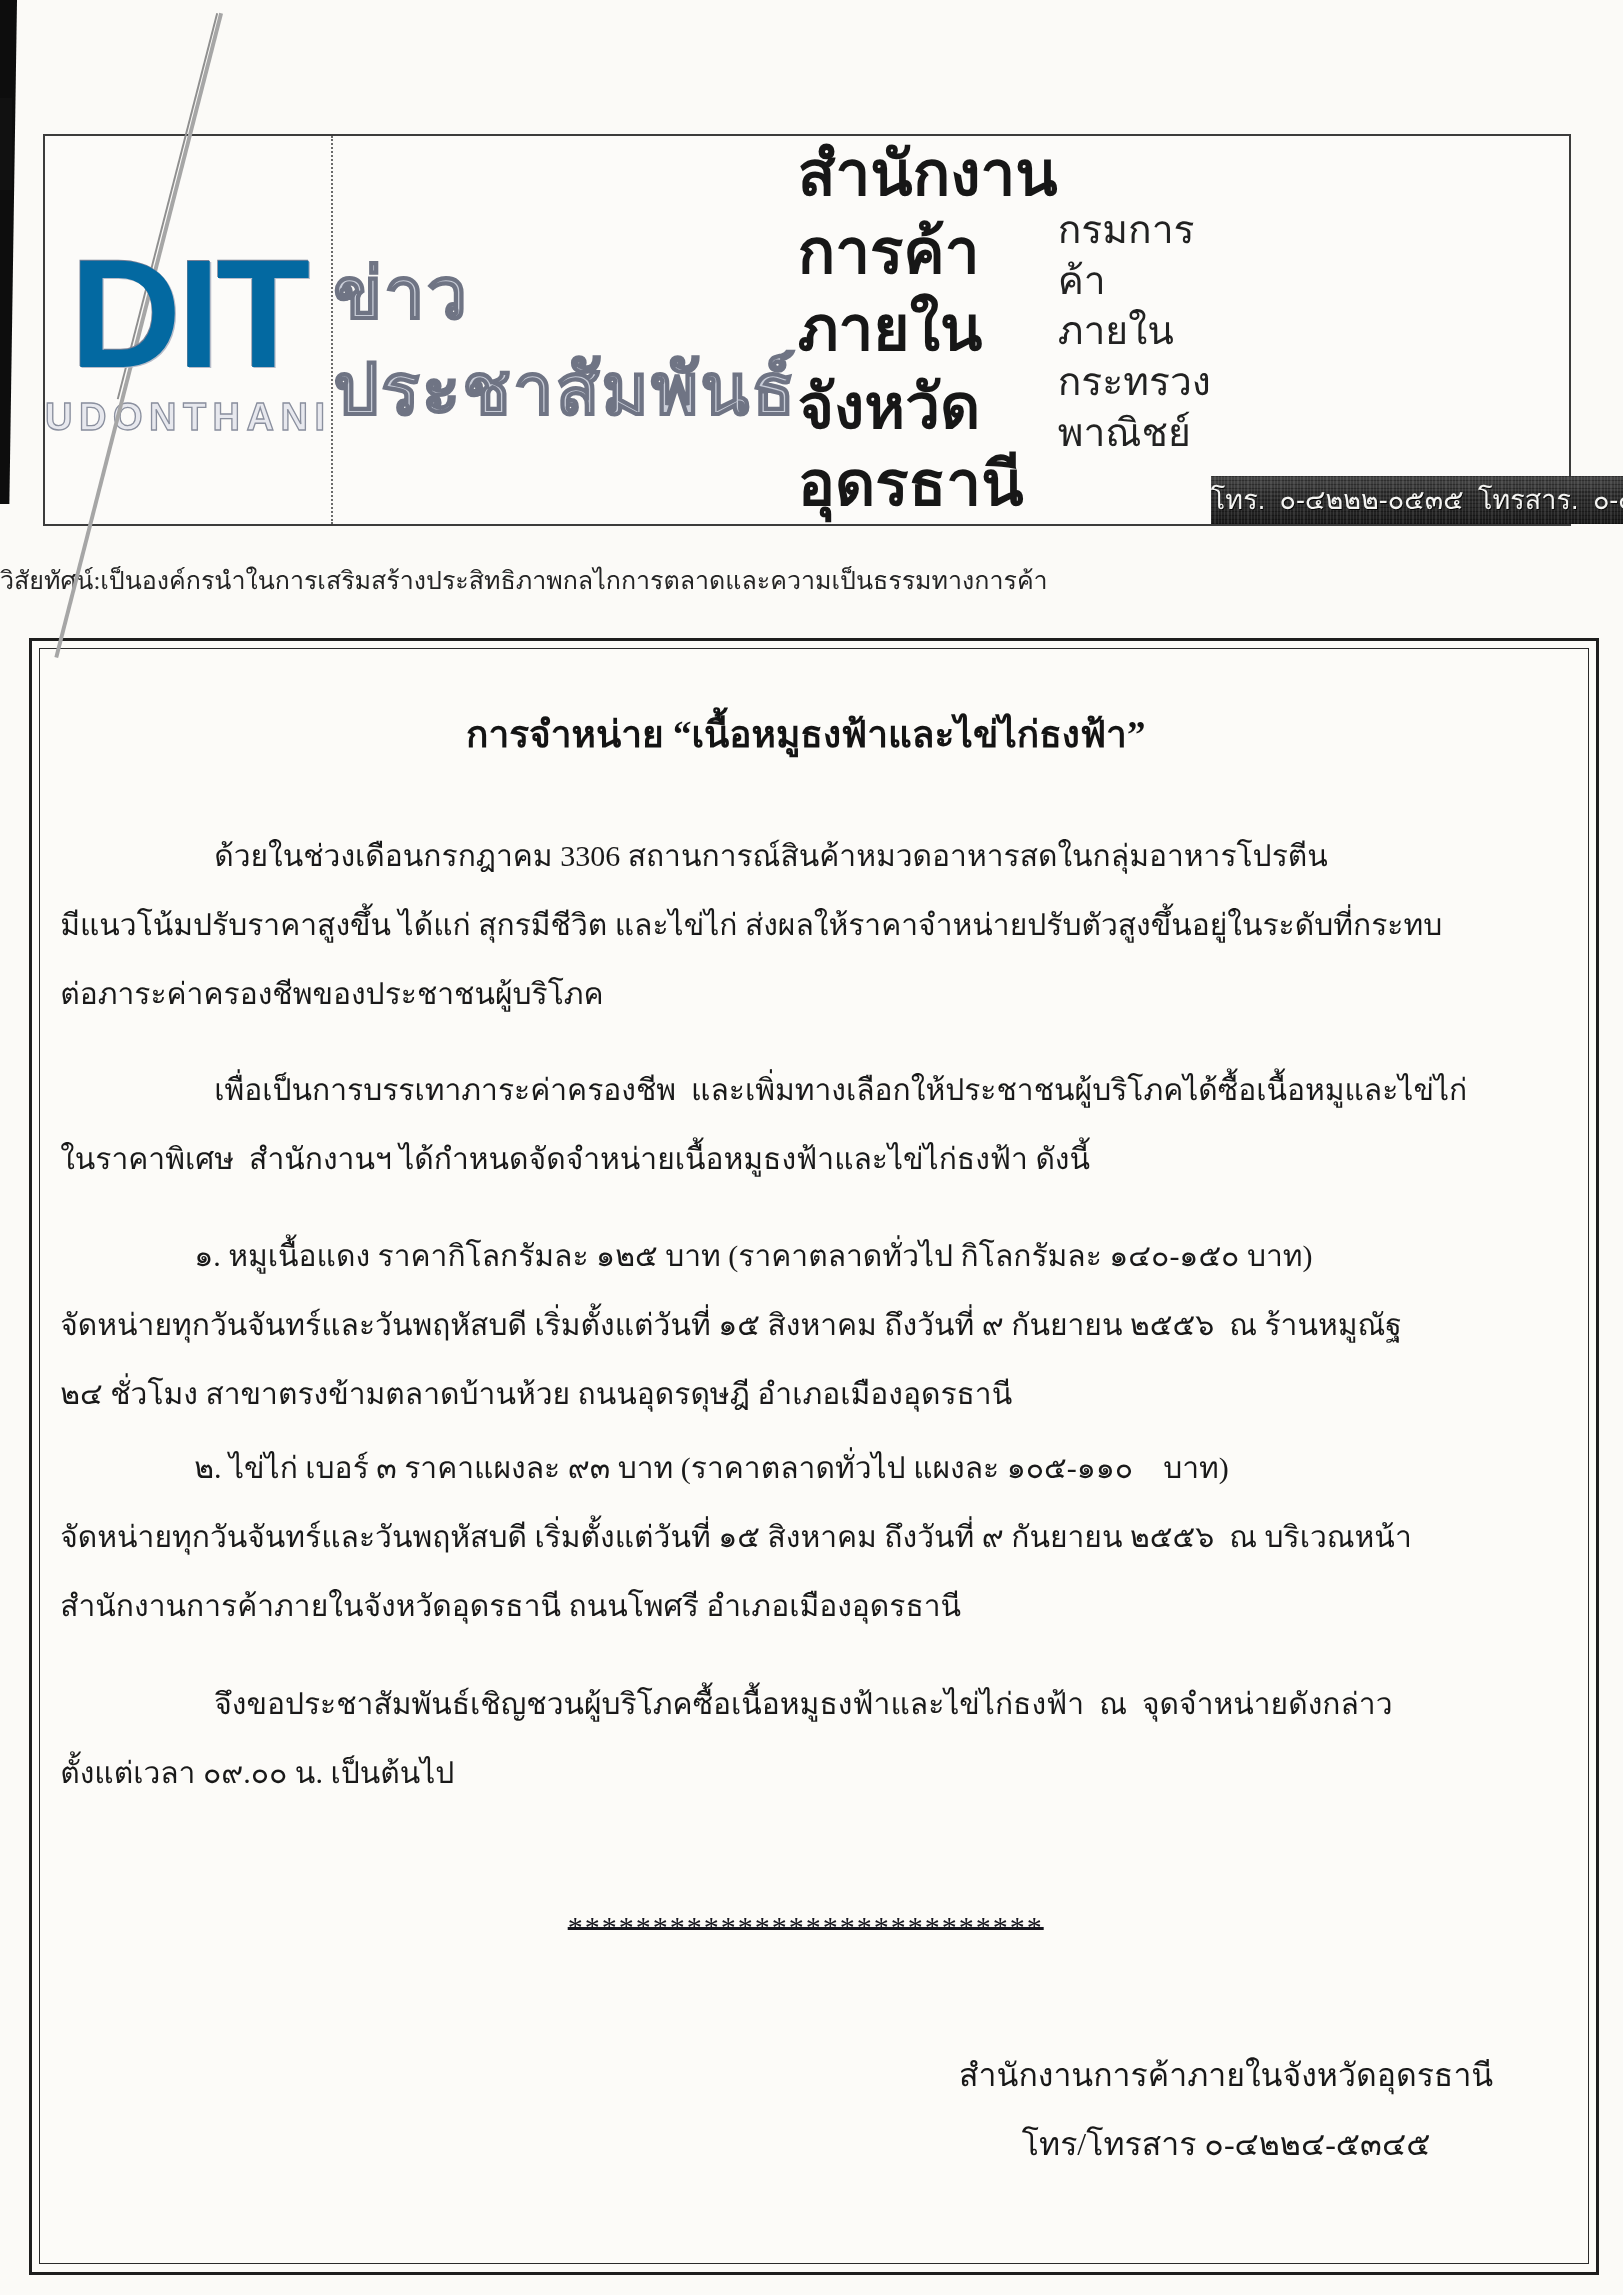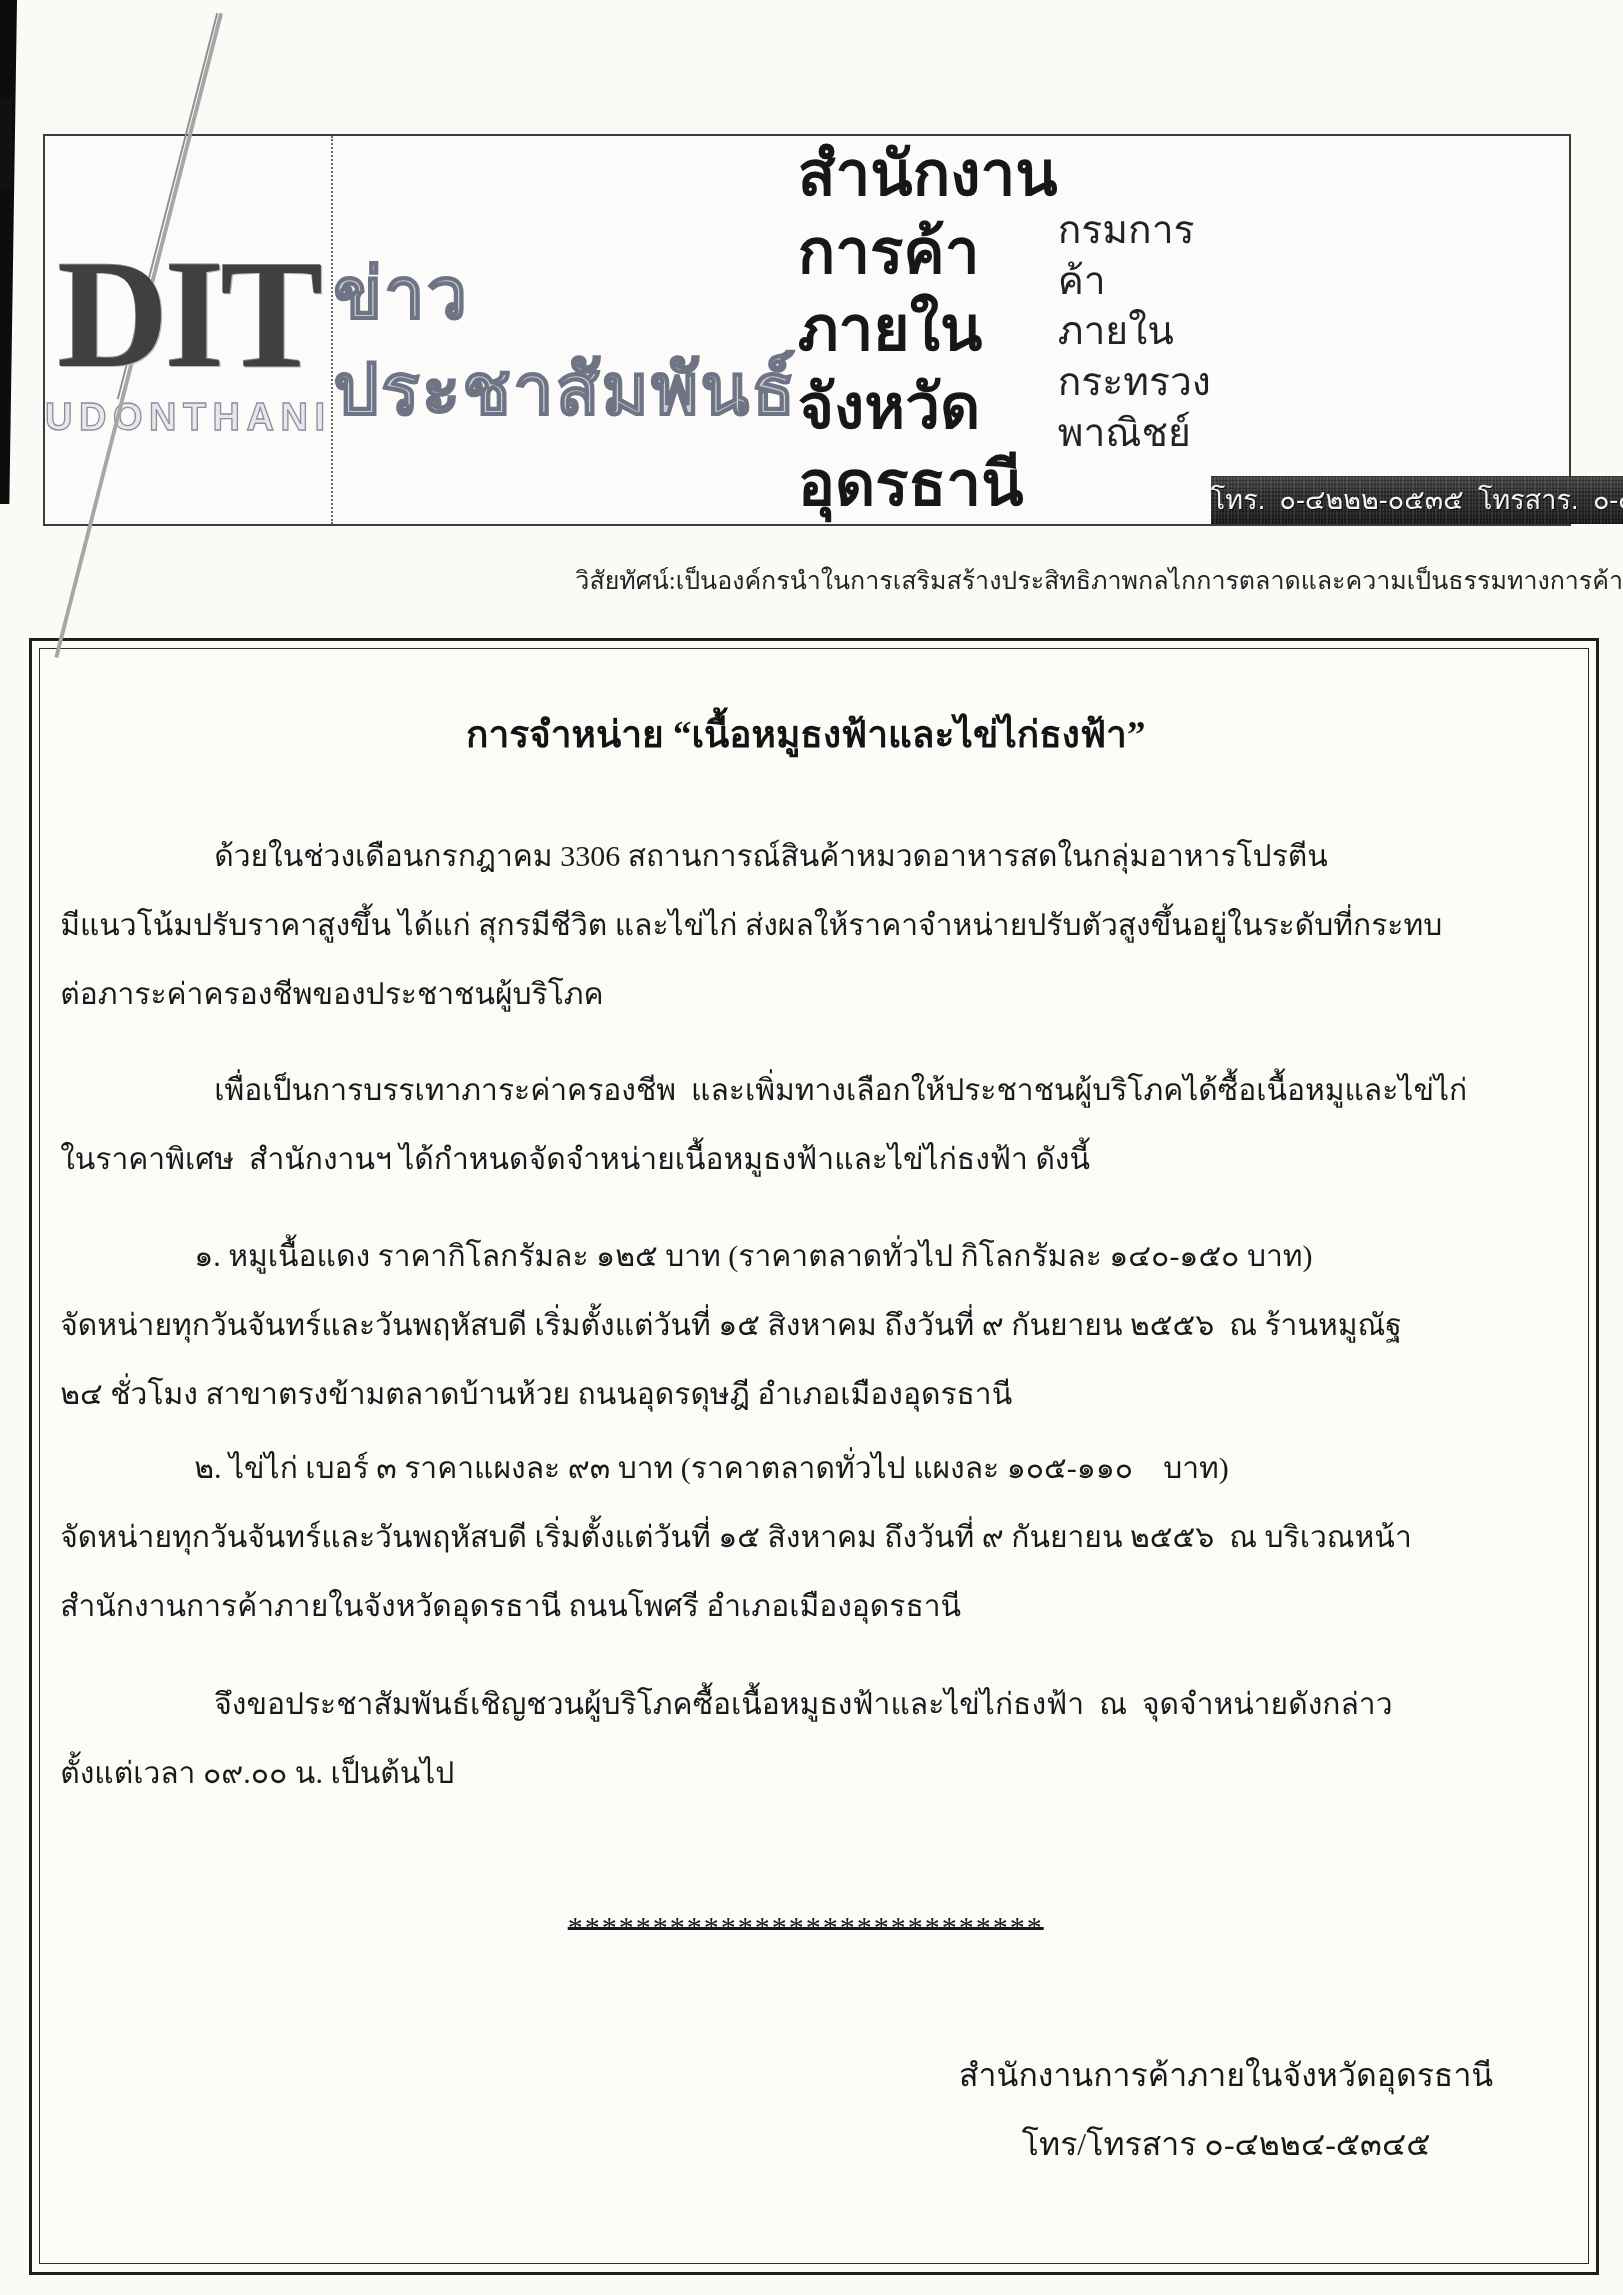--- a/index.html
+++ b/index.html
@@ -32,24 +32,24 @@
     min-height:370px;
     background:#fcfbf9;
   }
   .logo-cell {
     width:347px;
     border-right:2px dotted #6a6a6a;
     display:flex; flex-direction:column; align-items:center;
     padding-top:105px;
   }
   .logo-dit {
-    font-family:Liberation Serif, serif;
+    font-family:Liberation Sans, sans-serif;
     font-weight:700; font-size:154px; line-height:0.95;
     letter-spacing:-3.9px;
-    color:#404040;
+    color:#0369a1;
     text-shadow:1.3px 1.3px 0 #b8bcc9, -0.7px -0.7px 0 #7a8095;
     filter:blur(0.4px);
   }
   .logo-sub {
     margin-top:9.2px;
     font-family:"Liberation Sans", sans-serif;
     font-weight:700; font-size:38px; letter-spacing:6.5px;
     color:#e7e8ee;
     -webkit-text-stroke:1.3px #8a8f9e;
     text-shadow:0 0 0.7px #9aa;
@@ -84,21 +84,21 @@
       repeating-linear-gradient(90deg, rgba(255,255,255,0.09) 0 1.3px, rgba(0,0,0,0) 1.3px 3.3px),
       repeating-linear-gradient(0deg, rgba(0,0,0,0.30) 0 1.3px, rgba(0,0,0,0) 1.3px 3.9px),
       linear-gradient(#454545, #191919);
     text-shadow:0.7px 0.7px 0.7px #000;
   }
   .contact-bar .email-value { text-underline-offset:3.9px; }
 
   
   .vision {
     margin-top:34px;
-    text-align:right;
+    text-align:left;
     font-size:25px;
     color:#242424;
   }
 
   
   .notice-outer {
     margin:38px 23.6px 0 29px;
     height:1637px;
     border:3.3px solid #1e1e1e;
     padding:7.2px;

